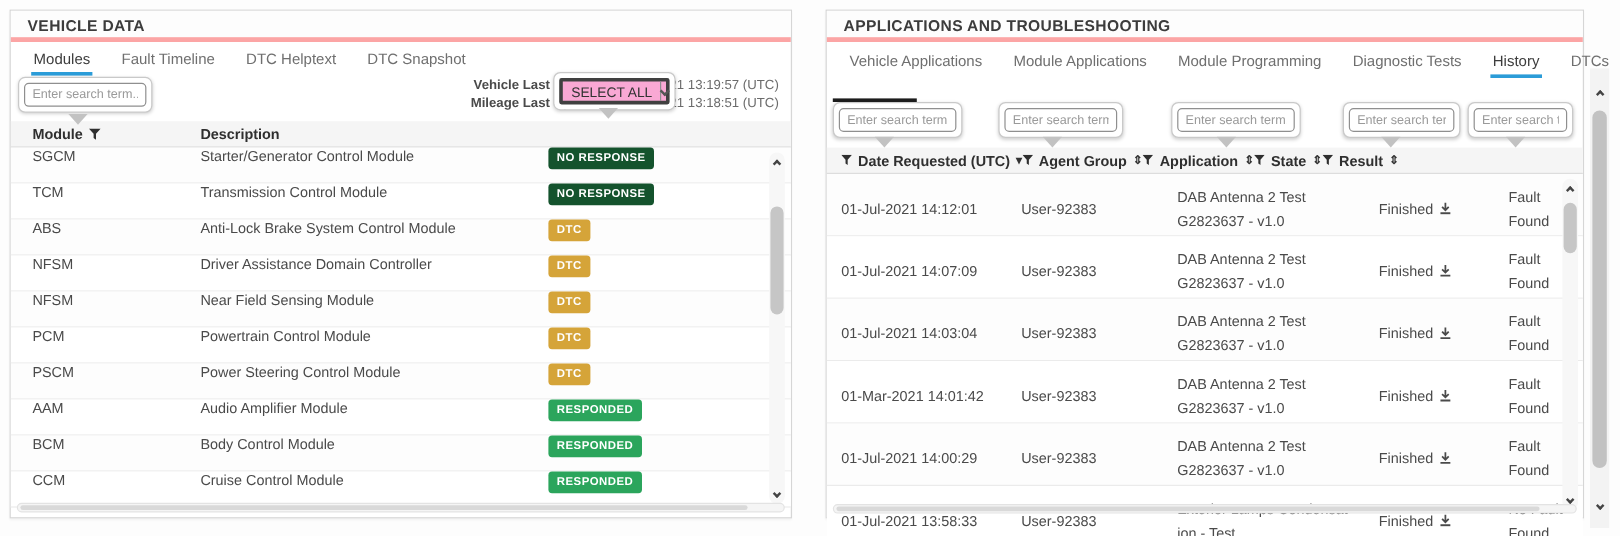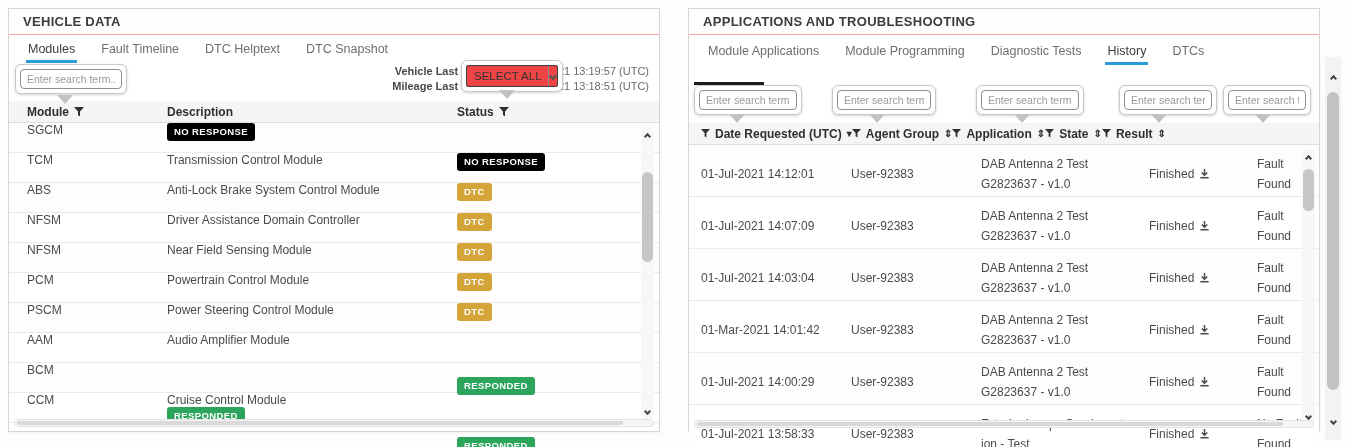--- a/index.html
+++ b/index.html
@@ -1,36 +1,36 @@
 <!DOCTYPE html>
 <html><head>
 <meta charset="utf-8">
 <style>
   * { margin:0; padding:0; box-sizing:border-box; }
   html,body { background:#ffffff; font-family:"Liberation Sans", sans-serif; }
   .stage { position:relative; width:1350px; height:447px; background:#fdfdfd; overflow:hidden; }
 
   .panel { position:absolute; top:8px; background:#ffffff; border:1px solid #d6d6d6; box-shadow:0 1px 2px rgba(0,0,0,.05); }
-  .panel-title { height:26px; line-height:26px; padding:0 14px; font-size:13px; font-weight:600; color:#3c3c3c; letter-spacing:.3px; border-bottom:1px solid #fca5a5; background:#fdfdfd; }
+  .panel-title { height:26px; line-height:26px; padding:0 14px; font-size:13px; font-weight:600; color:#3c3c3c; letter-spacing:.3px; border-bottom:4px solid #fca5a5; background:#fdfdfd; }
 
   .tabs { display:flex; height:28px; align-items:flex-end; padding-left:6px; }
   .tab { position:relative; padding:6px 13px 7px; font-size:12.5px; color:#6f6f6f; cursor:pointer; white-space:nowrap; }
   .tab[data-active="true"] { color:#3d3d3d; }
   .tab[data-active="true"]::after { content:""; position:absolute; left:11px; right:11px; bottom:0; height:3px; background:#2b9cd8; }
 
   .popup { position:absolute; background:#fff; border:1px solid #c9c9c9; border-radius:6px; padding:4px; box-shadow:0 1px 3px rgba(0,0,0,.18); z-index:5; }
   .popup input { width:100%; border:1px solid #8f8f8f; border-radius:4px; padding:3px 6px; font-size:10.5px; color:#444; outline:none; font-family:"Liberation Sans", sans-serif; }
   .popup input::placeholder { color:#9a9a9a; }
   .pointer { position:absolute; width:0; height:0; border-left:8px solid transparent; border-right:8px solid transparent; border-top:9px solid #c2c2c2; z-index:6; }
 
   .filter-area { position:relative; }
   .veh-info { position:absolute; right:10px; top:1px; text-align:right; font-size:11px; line-height:15px; color:#6b6b6b; }
   .veh-info b { color:#4a4a4a; }
 
-  .select-wrap { display:flex; align-items:stretch; border:1px solid #404040; border-radius:2px; background:#ef4444; height:22px; cursor:pointer; }
+  .select-wrap { display:flex; align-items:stretch; border:3px solid #404040; border-radius:2px; background:#f9a8d4; height:22px; cursor:pointer; }
   .select-label { flex:1; font-size:11.5px; color:#333; padding:4px 6px 0 7px; white-space:nowrap; }
   .select-btn { width:21px; border-left:1px solid #8f8f8f; display:flex; align-items:center; justify-content:center; }
 
   .chev { display:inline-block; width:6px; height:6px; border-right:2px solid #555; border-bottom:2px solid #555; }
   .chev.up { transform:rotate(-135deg); }
   .chev.down { transform:rotate(45deg); }
 
   .thead { display:flex; align-items:center; background:#f5f5f5; border-bottom:1px solid #ddd; font-size:12px; font-weight:bold; color:#2f2f2f; }
   .thead .hcell { display:flex; align-items:center; gap:5px; white-space:nowrap; }
   .funnel { flex:0 0 auto; display:inline-flex; }
@@ -40,23 +40,23 @@
   .trow:nth-child(odd) { background:#fdfdfd; }
 
   
   .l-table .trow, .l-table.thead { padding-left:18px; }
   .l-col-module { width:140px; }
   .l-col-desc { width:290px; }
   .l-col-status { flex:1; }
   .l-table .trow { height:30px; align-items:flex-start; }
 
   .badge { display:inline-block; color:#fff; font-weight:bold; font-size:9.5px; line-height:1; padding:4px 7px; border-radius:3px; letter-spacing:.4px; }
-  .badge[data-type="danger"]  { background:#000000; }
+  .badge[data-type="danger"]  { background:#14532d; }
   .badge[data-type="warning"] { background:#d5a439; }
-  .badge[data-type="success"] { background:#2ba55c;margin-top:44px; }
+  .badge[data-type="success"] { background:#2ba55c; }
 
   
   .r-table .trow, .r-thead { padding-left:12px; }
   .r-col-date { width:150px; }
   .r-col-agent { width:130px; }
   .r-col-app { width:152px; padding-right:8px; word-break:break-all; }
   .r-col-state { width:108px;margin-left:16px; }
   .r-col-result { flex:1; }
   .r-table .trow { padding-top:9px; padding-bottom:2px; line-height:20px; align-items:center; }
   .app-l2 { color:#4a4a4a; }
@@ -123,34 +123,27 @@
         <span>Module</span>
         <span class="funnel">
           <svg width="10" height="10" viewBox="0 0 10 10">
               <path d="M0 0 H10 L6 4.5 V9.5 L4 8 V4.5 Z" fill="#2f2f2f"></path>
             </svg>
         </span>
       </div>
       <div class="hcell l-col-desc">
         <span>Description</span>
       </div>
-      <div class="hcell l-col-status">
-        <span>Status</span>
-        <span class="funnel">
-          <svg width="10" height="10" viewBox="0 0 10 10">
-              <path d="M0 0 H10 L6 4.5 V9.5 L4 8 V4.5 Z" fill="#2f2f2f"></path>
-            </svg>
-        </span>
-      </div>
     </div>
 
     <div class="l-table">
 
         <div class="trow">
           <div class="l-col-module">SGCM</div>
+          <div class="l-col-desc">Starter/Generator Control Module</div>
           <div class="l-col-status">
             <span class="badge" data-type="danger">NO RESPONSE</span>
           </div>
         </div>
 
         <div class="trow">
           <div class="l-col-module">TCM</div>
           <div class="l-col-desc">Transmission Control Module</div>
           <div class="l-col-status">
             <span class="badge" data-type="danger">NO RESPONSE</span>
@@ -200,20 +193,21 @@
         <div class="trow">
           <div class="l-col-module">AAM</div>
           <div class="l-col-desc">Audio Amplifier Module</div>
           <div class="l-col-status">
             <span class="badge" data-type="success">RESPONDED</span>
           </div>
         </div>
 
         <div class="trow">
           <div class="l-col-module">BCM</div>
+          <div class="l-col-desc">Body Control Module</div>
           <div class="l-col-status">
             <span class="badge" data-type="success">RESPONDED</span>
           </div>
         </div>
 
         <div class="trow">
           <div class="l-col-module">CCM</div>
           <div class="l-col-desc">Cruise Control Module</div>
           <div class="l-col-status">
             <span class="badge" data-type="success">RESPONDED</span>
@@ -234,20 +228,21 @@
     <div class="hscroll" style="left:5px; right:5px; bottom:4px;">
       <div class="hthumb"></div>
     </div>
   </div>
 
   <div class="panel" style="left:688px; width:632px; height:424px;">
     <div class="panel-title">APPLICATIONS AND TROUBLESHOOTING</div>
 
     <div class="tabs" style="height:30px;">
 
+        <div class="tab">Vehicle Applications</div>
 
         <div class="tab">Module Applications</div>
 
         <div class="tab">Module Programming</div>
 
         <div class="tab">Diagnostic Tests</div>
 
         <div class="tab" data-active="true">History</div>
 
         <div class="tab">DTCs</div>

